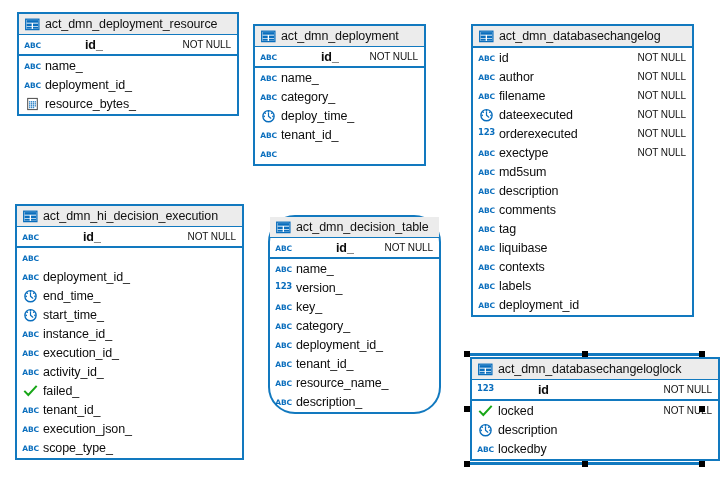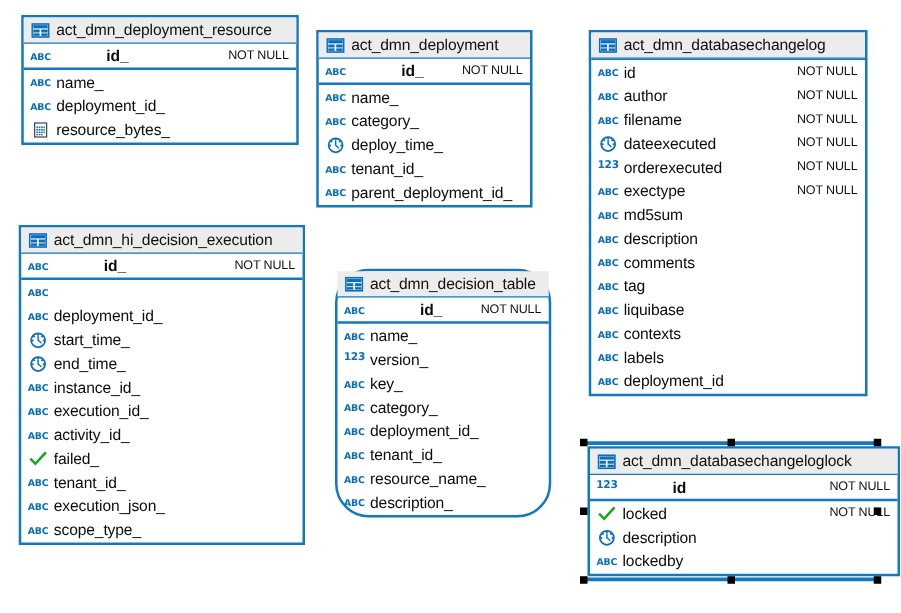--- a/index.html
+++ b/index.html
@@ -233,21 +233,20 @@
             </svg>
           </span>
           <span class="colname">deploy_time_</span>
         </div>
         <div class="row">
           <span class="ic ic-abc">ABC</span>
           <span class="colname">tenant_id_</span>
         </div>
         <div class="row">
           <span class="ic ic-abc">ABC</span>
-          <span class="colname">parent_deployment_id_</span>
         </div>
       </div>
     </div>
     <div class="entity" style="left: 471px; top: 24px; width: 223px;">
       <div class="entity-header">
         <span class="ic">
           <svg width="15" height="13" viewBox="0 0 15 13">
             <rect x="0.7" y="1.2" width="13.2" height="10.4" fill="#ffffff" stroke="#0a6ebd" stroke-width="1.3"></rect>
             <rect x="1.6" y="2.1" width="11.5" height="2.6" fill="#0a6ebd"></rect>
             <rect x="1.6" y="5.6" width="5.1" height="2.4" fill="#0a6ebd"></rect>
@@ -326,21 +325,21 @@
         <div class="row">
           <span class="ic ic-abc">ABC</span>
           <span class="colname">labels</span>
         </div>
         <div class="row">
           <span class="ic ic-abc">ABC</span>
           <span class="colname">deployment_id</span>
         </div>
       </div>
     </div>
-    <div class="entity" style="left: 15px; top: 180px; width: 229px;">
+    <div class="entity" style="left: 15px; top: 204px; width: 229px;">
       <div class="entity-header">
         <span class="ic">
           <svg width="15" height="13" viewBox="0 0 15 13">
             <rect x="0.7" y="1.2" width="13.2" height="10.4" fill="#ffffff" stroke="#0a6ebd" stroke-width="1.3"></rect>
             <rect x="1.6" y="2.1" width="11.5" height="2.6" fill="#0a6ebd"></rect>
             <rect x="1.6" y="5.6" width="5.1" height="2.4" fill="#0a6ebd"></rect>
             <rect x="8.0" y="5.6" width="5.1" height="2.4" fill="#0a6ebd"></rect>
             <rect x="1.6" y="8.7" width="5.1" height="2.0" fill="#0a6ebd"></rect>
             <rect x="8.0" y="8.7" width="5.1" height="2.0" fill="#0a6ebd"></rect>
           </svg>
@@ -367,35 +366,35 @@
             <svg width="15" height="14" viewBox="0 0 14 14">
               <circle cx="7" cy="7.2" r="5.6" fill="none" stroke="#0a6ebd" stroke-width="1.4"></circle>
               <circle cx="7" cy="2.7" r="0.85" fill="#0a6ebd"></circle>
               <circle cx="10.2" cy="4.2" r="0.8" fill="#0a6ebd"></circle>
               <circle cx="11.4" cy="7.4" r="0.8" fill="#0a6ebd"></circle>
               <circle cx="3.8" cy="4.2" r="0.8" fill="#0a6ebd"></circle>
               <circle cx="2.7" cy="7.4" r="0.8" fill="#0a6ebd"></circle>
               <path d="M7 7.2 L7 4.2 M7 7.2 L9.3 9.2" fill="none" stroke="#0a6ebd" stroke-width="1.2" stroke-linecap="round"></path>
             </svg>
           </span>
-          <span class="colname">start_time_</span>
+          <span class="colname">end_time_</span>
         </div>
         <div class="row">
           <span class="ic">
             <svg width="15" height="14" viewBox="0 0 14 14">
               <circle cx="7" cy="7.2" r="5.6" fill="none" stroke="#0a6ebd" stroke-width="1.4"></circle>
               <circle cx="7" cy="2.7" r="0.85" fill="#0a6ebd"></circle>
               <circle cx="10.2" cy="4.2" r="0.8" fill="#0a6ebd"></circle>
               <circle cx="11.4" cy="7.4" r="0.8" fill="#0a6ebd"></circle>
               <circle cx="3.8" cy="4.2" r="0.8" fill="#0a6ebd"></circle>
               <circle cx="2.7" cy="7.4" r="0.8" fill="#0a6ebd"></circle>
               <path d="M7 7.2 L7 4.2 M7 7.2 L9.3 9.2" fill="none" stroke="#0a6ebd" stroke-width="1.2" stroke-linecap="round"></path>
             </svg>
           </span>
-          <span class="colname">end_time_</span>
+          <span class="colname">start_time_</span>
         </div>
         <div class="row">
           <span class="ic ic-abc">ABC</span>
           <span class="colname">instance_id_</span>
         </div>
         <div class="row">
           <span class="ic ic-abc">ABC</span>
           <span class="colname">execution_id_</span>
         </div>
         <div class="row">

